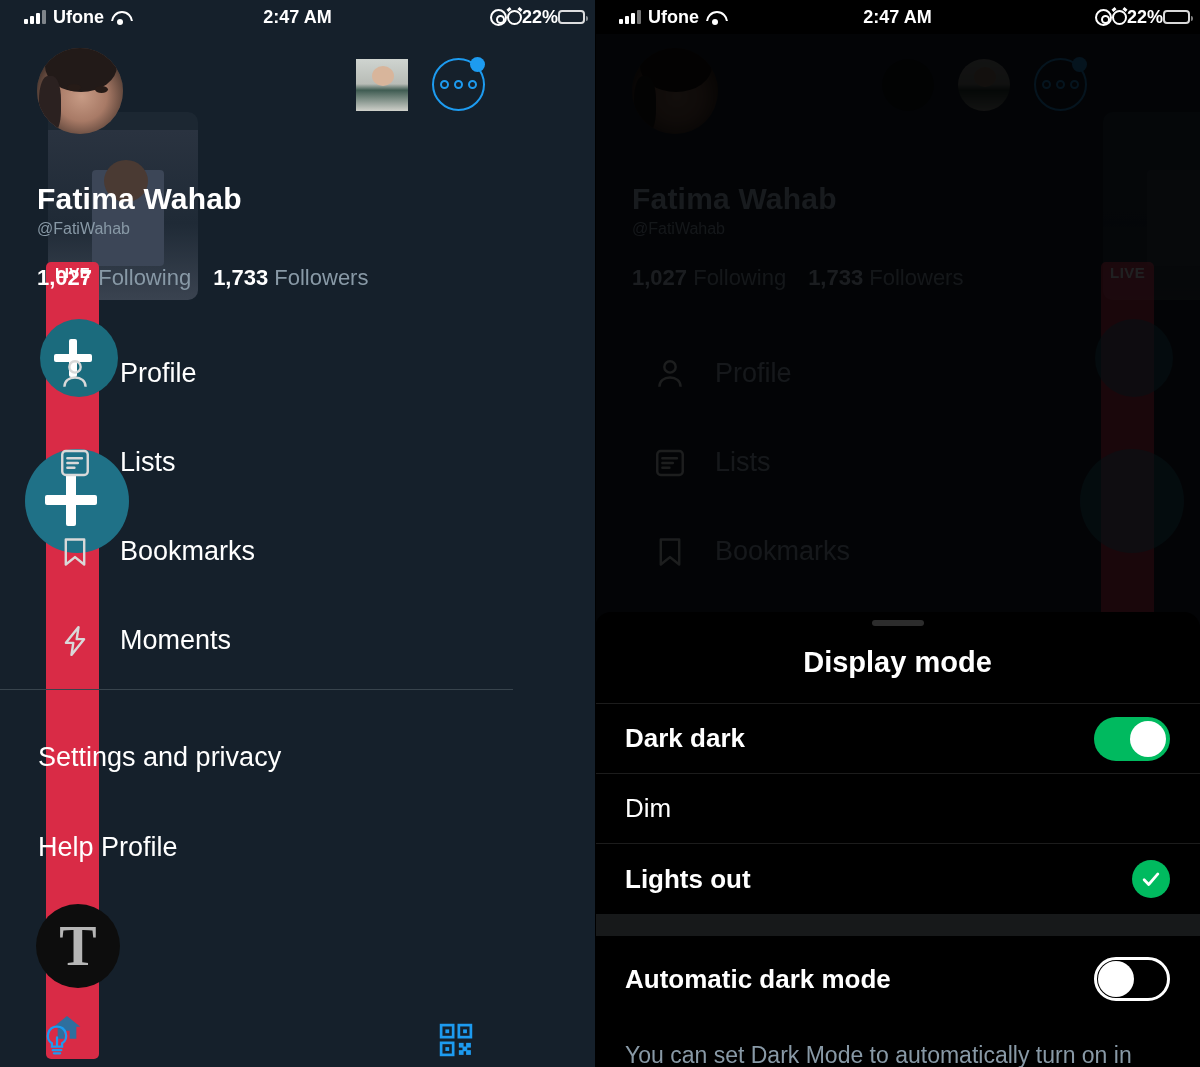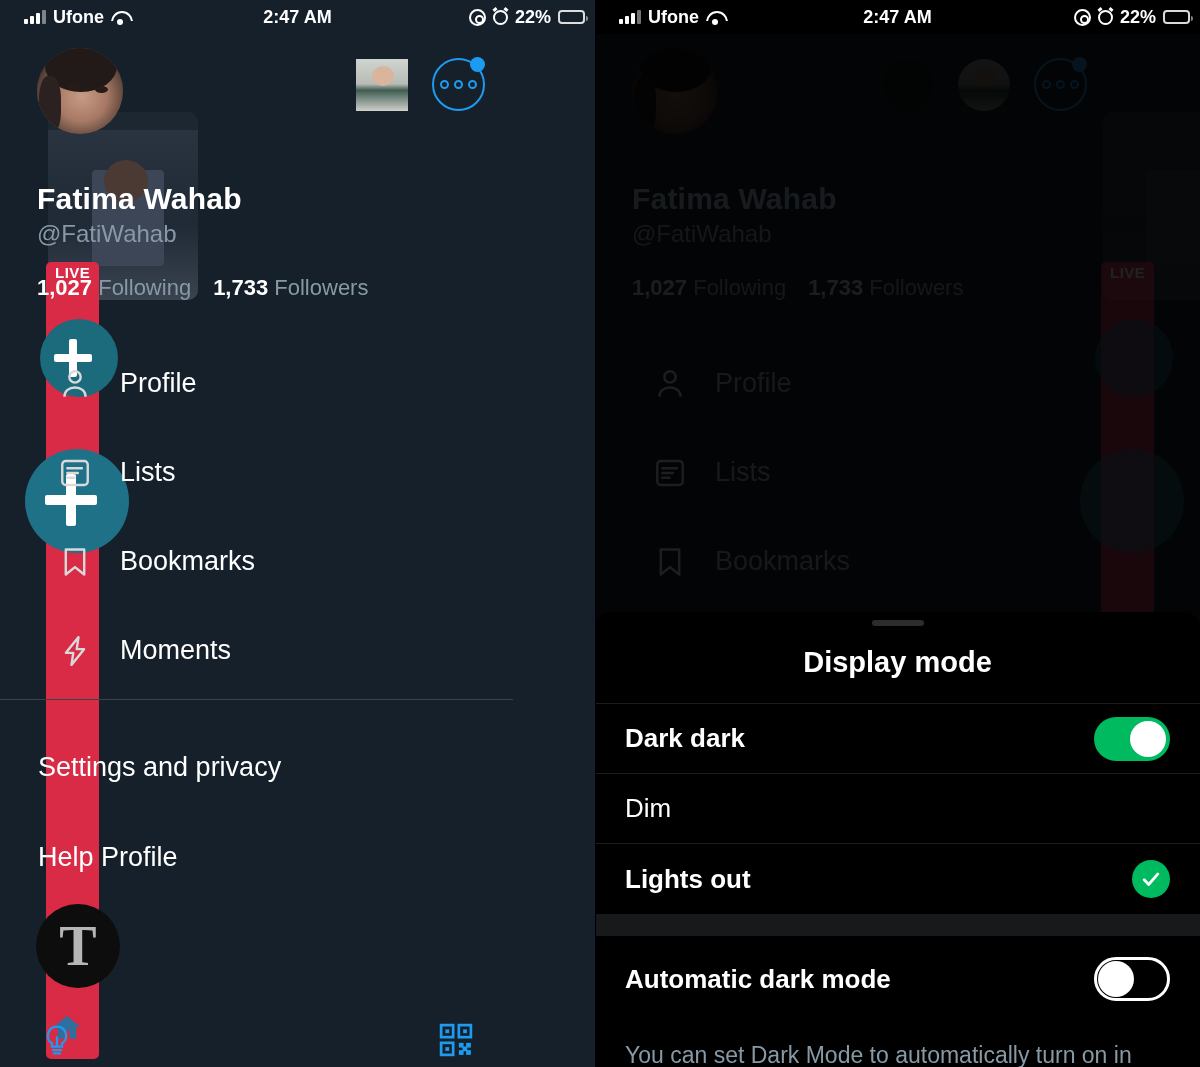--- a/index.html
+++ b/index.html
@@ -18,21 +18,21 @@
 
   
   .statusbar {
     position: absolute; top: 0; left: 0; right: 0; height: 34px;
     display: flex; align-items: center;
     font-size: 18px; font-weight: bold; color: #fff;
     z-index: 40;
   }
   .sb-left { display: flex; align-items: center; gap: 7px; padding-left: 24px; }
   .sb-center { position: absolute; left: 0; right: 0; text-align: center; pointer-events: none; }
-  .sb-right { margin-left: auto; display: flex; align-items: center; gap: 7px; padding-right: 10px; }
+  .sb-right { margin-left: auto; display: flex; align-items: center; padding-right: 10px; }
   .sig { display: inline-flex; align-items: flex-end; gap: 2px; height: 14px; }
   .sig i { width: 4px; background: #fff; border-radius: 1px; display: block; }
   .sig i:nth-child(1){height:5px}.sig i:nth-child(2){height:8px}
   .sig i:nth-child(3){height:11px}.sig i:nth-child(4){height:14px;opacity:.45}
   .wifi { width: 18px; height: 14px; position: relative; }
   .wifi::before{content:"";position:absolute;left:0;top:1px;width:18px;height:18px;
     border:2.5px solid #fff;border-radius:50%;clip-path:polygon(0 0,100% 0,100% 45%,0 45%);}
   .wifi::after{content:"";position:absolute;left:6px;top:9px;width:6px;height:6px;
     background:#fff;border-radius:50%;}
   .rot-lock{width:17px;height:17px;border:2px solid #fff;border-radius:50%;position:relative;}
@@ -66,21 +66,21 @@
     border: 2.5px solid #1D9BF0; position: relative;
     display: flex; align-items: center; justify-content: center; gap: 5px;
   }
   .more-btn .dot { width: 9px; height: 9px; border-radius: 50%; border: 2px solid #1D9BF0; }
   .more-badge {
     position: absolute; top: -3px; right: -2px;
     width: 15px; height: 15px; border-radius: 50%; background: #1D9BF0;
   }
 
   .name { margin: 52px 0 0 37px; font-size: 30px; font-weight: bold; color: #fff; letter-spacing: .2px; }
-  .handle { margin: 4px 0 0 37px; font-size: 24px; color: #8899A6; }
+  .handle { margin: 4px 0 0 37px; font-size: 16px; color: #8899A6; }
   .counts { margin: 27px 0 0 37px; font-size: 22px; color: #8899A6; display: flex; gap: 22px; }
   .counts b { color: #fff; font-weight: bold; }
   .counts span { white-space: nowrap; }
 
   .menu { margin-top: 38px; }
   .menu-item {
     display: flex; align-items: center; gap: 28px;
     height: 89px; padding-left: 58px;
   }
   .menu-item .label { font-size: 27px; color: #fff; }

